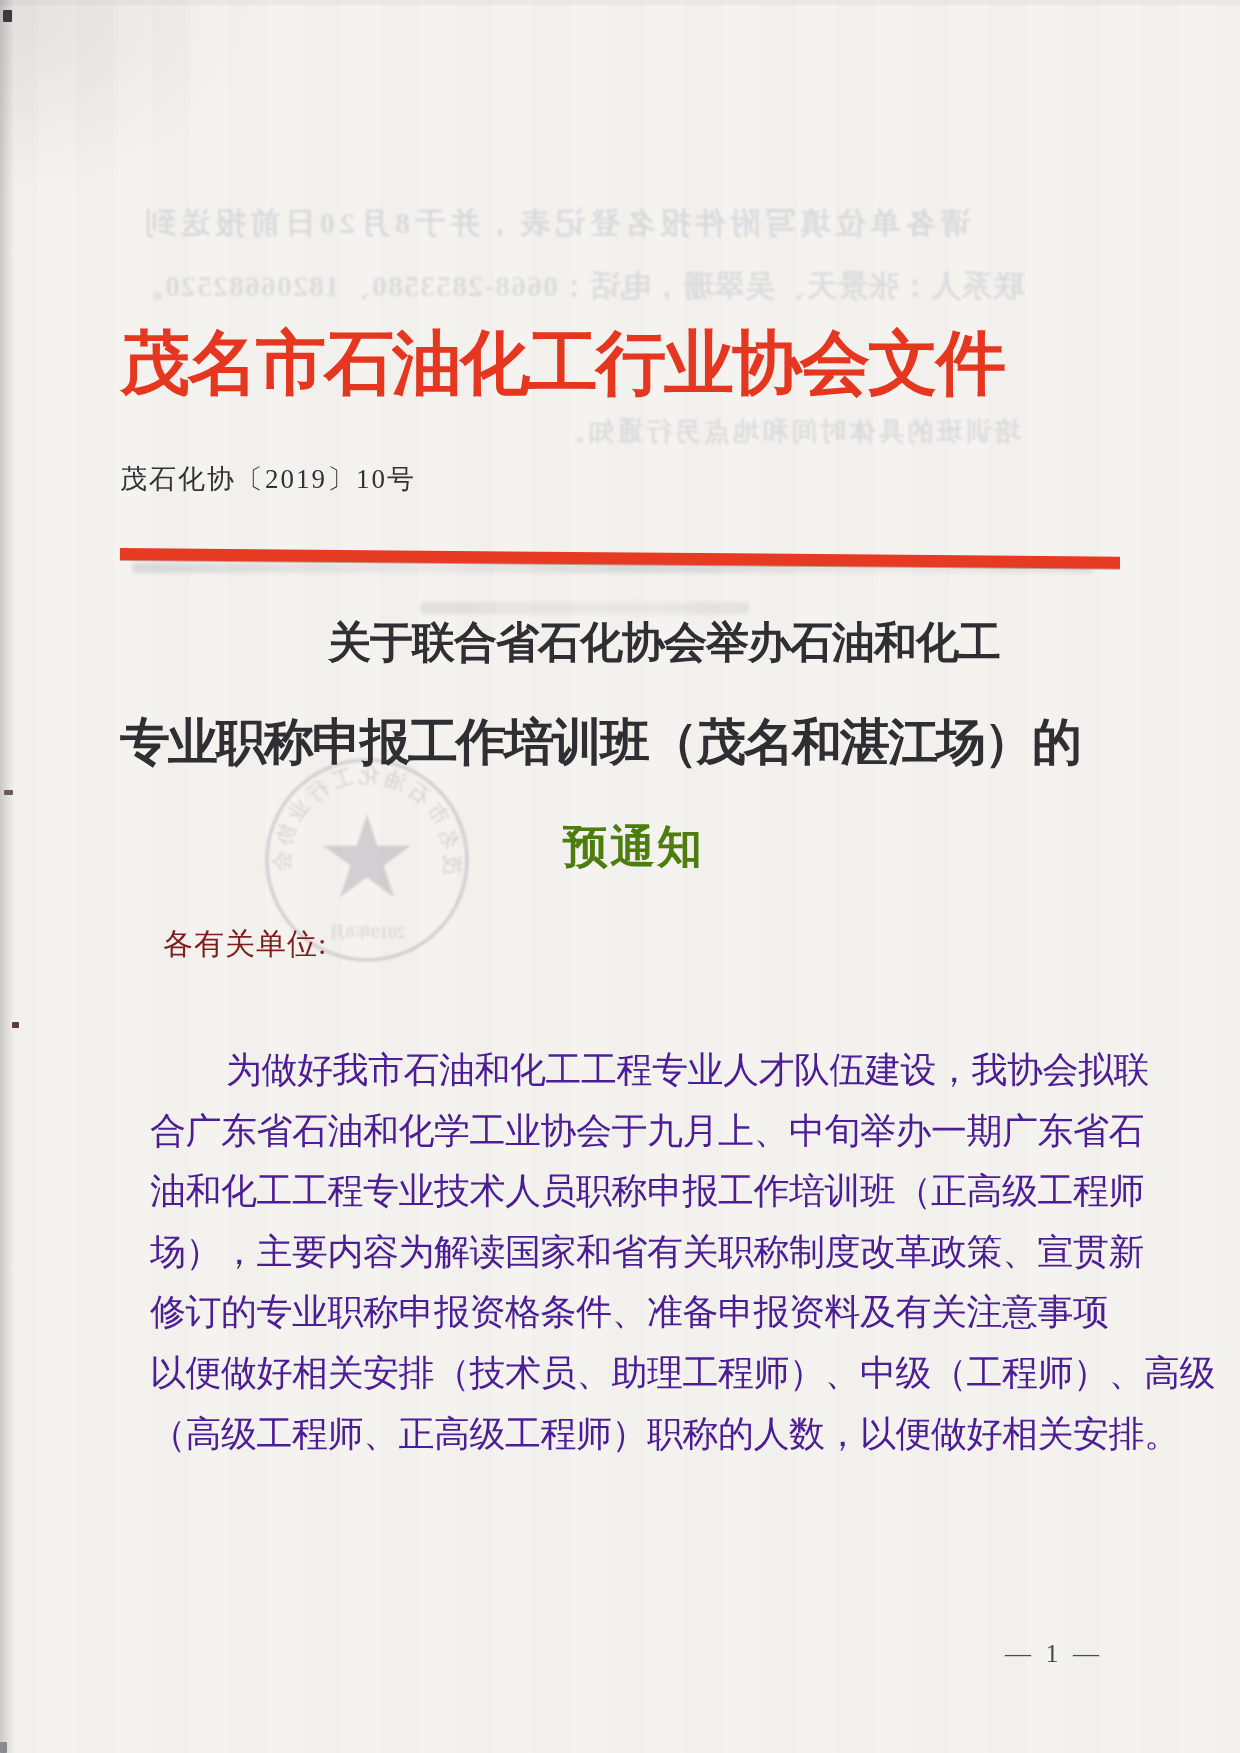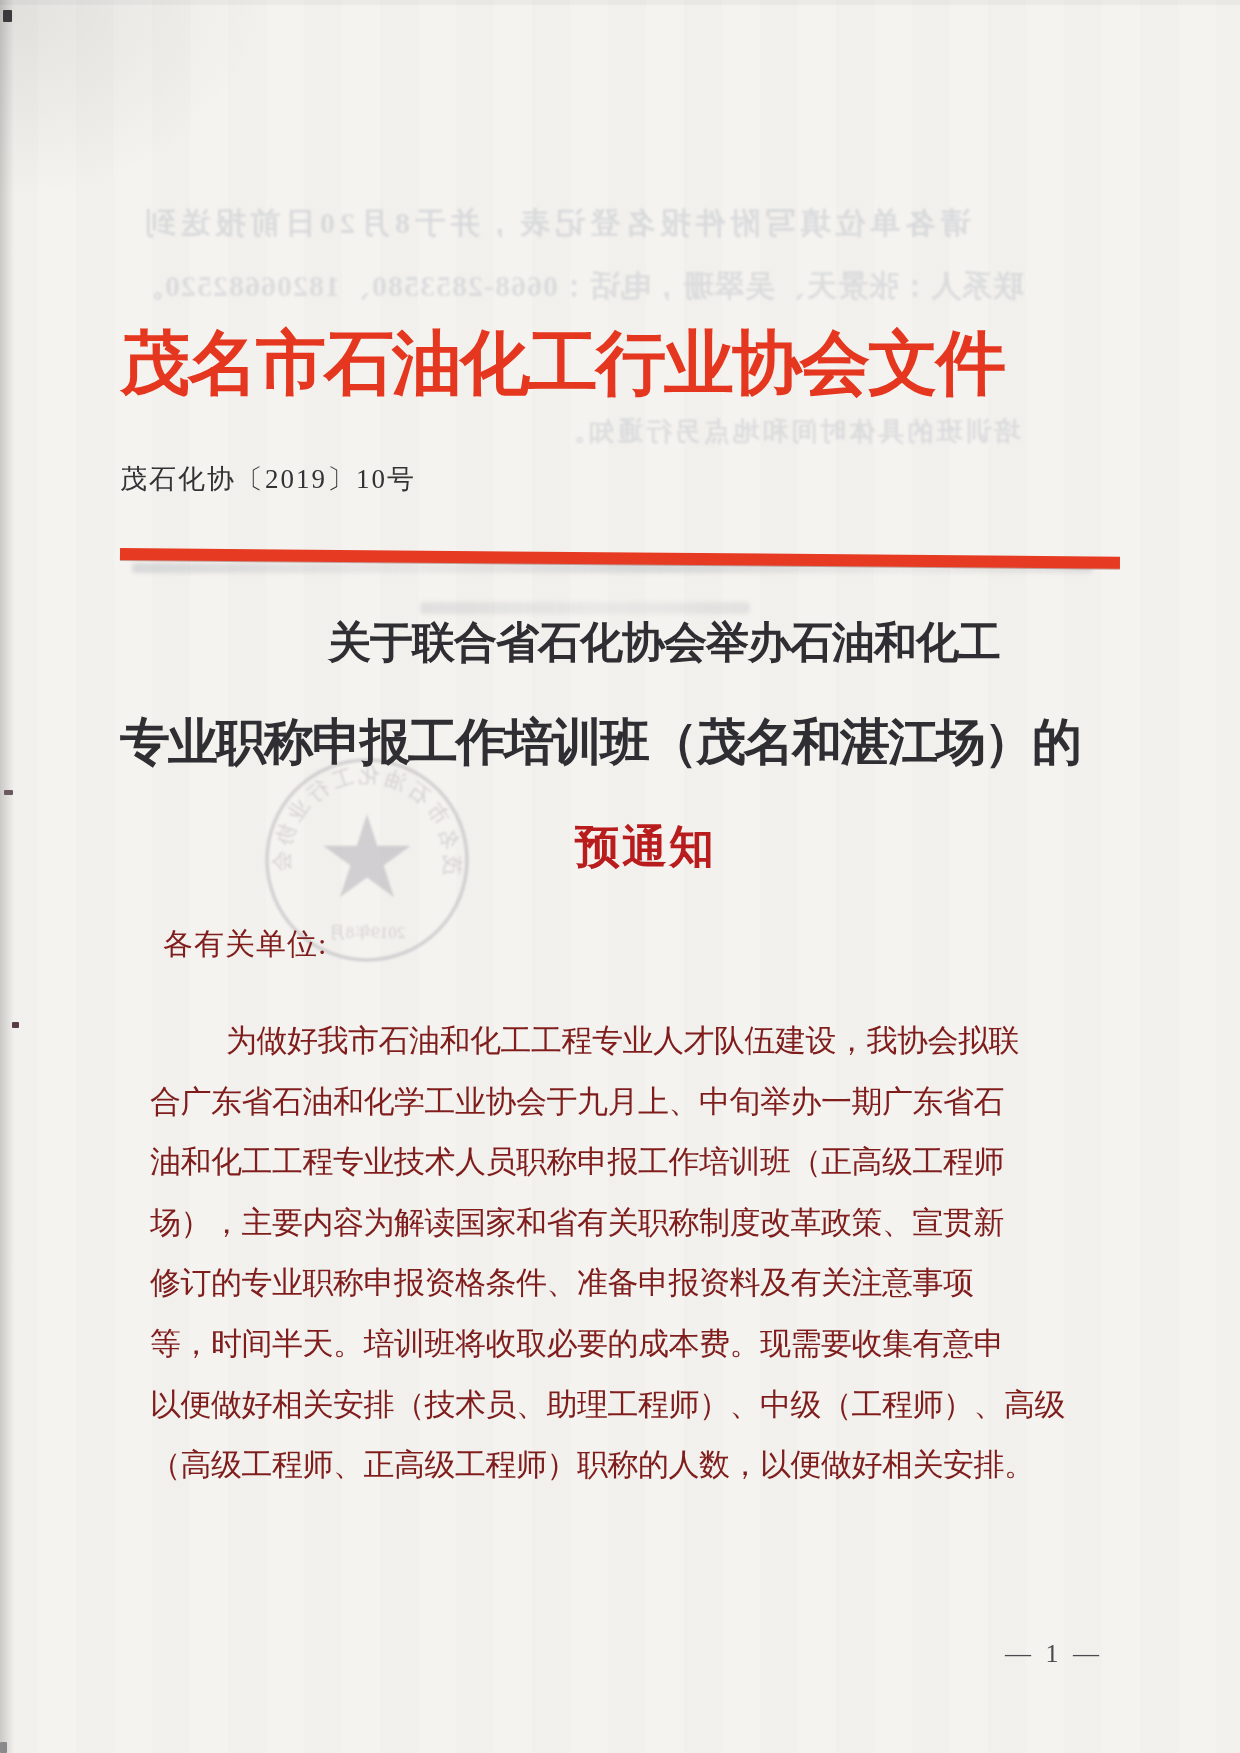--- a/index.html
+++ b/index.html
@@ -48,31 +48,31 @@
   .red-rule{position:absolute;left:120px;top:548px;width:1000px;height:12px;
     background:#e63a22;transform:rotate(0.5deg);transform-origin:left center;
     box-shadow:0 1px 0 rgba(120,20,10,.35);}
 
   
   .doc-title{position:absolute;left:120px;width:880px;text-align:right;
     font-weight:700;color:#2f2f33;white-space:nowrap;}
   .doc-title.t1{top:614px;font-size:43px;letter-spacing:-1px;}
   .doc-title.t2{top:709px;font-size:50px;letter-spacing:-2px;}
   .doc-title.t3{position:absolute;left:563px;top:817px;width:auto;font-size:45px;
-    letter-spacing:2px;font-weight:700;color:#b91c1c;white-space:nowrap;text-align:left;margin-left:12px;}
+    letter-spacing:2px;font-weight:700;color:#4d7c0f;white-space:nowrap;text-align:left;}
 
   
   .seal{position:absolute;left:252px;top:745px;width:230px;height:230px;
     opacity:.5;filter:blur(1px);}
 
   
   .salutation{position:absolute;left:163px;top:924px;font-size:30px;color:#7f1d1d;
     letter-spacing:1px;white-space:nowrap;}
-  .body-text{position:absolute;left:150px;top:1011px;width:860px;
-    font-size:31px;color:#7f1d1d;line-height:60.6px;letter-spacing:-0.5px;}
+  .body-text{position:absolute;left:150px;top:1040px;width:860px;
+    font-size:36px;color:#4c1d95;line-height:60.6px;letter-spacing:-0.5px;}
   .body-line{white-space:nowrap;}
   .body-line.first{text-indent:76px;}
 
   .page-number{position:absolute;left:1005px;top:1639px;font-size:26px;
     color:#4a4a4e;letter-spacing:4px;white-space:nowrap;}
 </style>
 </head>
 <body>
 
 <div class="page">
@@ -114,20 +114,19 @@
   <div class="doc-title t3">预通知</div>
 
   <div class="salutation">各有关单位:</div>
 
   <div class="body-text">
     <div class="body-line first">为做好我市石油和化工工程专业人才队伍建设，我协会拟联</div>
     <div class="body-line">合广东省石油和化学工业协会于九月上、中旬举办一期广东省石</div>
     <div class="body-line">油和化工工程专业技术人员职称申报工作培训班（正高级工程师</div>
     <div class="body-line">场），主要内容为解读国家和省有关职称制度改革政策、宣贯新</div>
     <div class="body-line">修订的专业职称申报资格条件、准备申报资料及有关注意事项</div>
-    <div class="body-line">等，时间半天。培训班将收取必要的成本费。现需要收集有意申</div>
     <div class="body-line">以便做好相关安排（技术员、助理工程师）、中级（工程师）、高级</div>
     <div class="body-line">（高级工程师、正高级工程师）职称的人数，以便做好相关安排。</div>
   </div>
 
   <div class="page-number">— 1 —</div>
 
 </div>
 
 </body></html>

